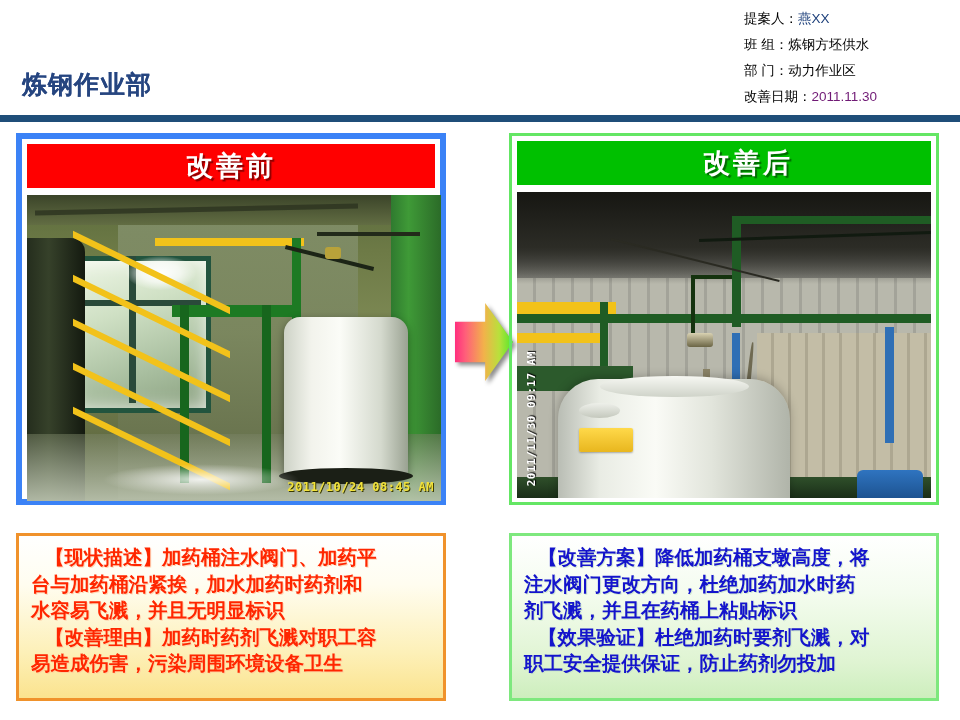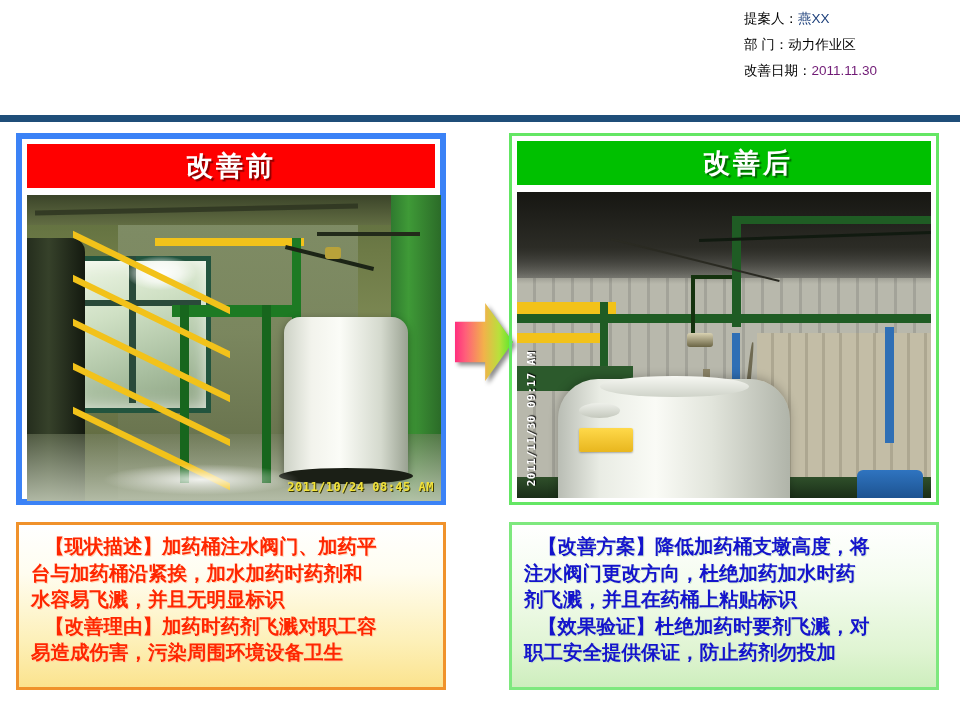--- a/index.html
+++ b/index.html
@@ -165,41 +165,45 @@
   
   .arrow{position:absolute;left:455px;top:303px;width:58px;height:78px;
      filter:drop-shadow(3px 3px 2px rgba(0,0,0,.45));}
   .arrow .shape{
     width:100%;height:100%;
     background:linear-gradient(90deg,#ff2e7e 0%,#ff5f7a 18%,#f2b24a 50%,#b9e03c 76%,#4ee82a 100%);
     clip-path:polygon(0% 24%,52% 24%,52% 0%,100% 50%,52% 100%,52% 76%,0% 76%);
   }
 
   
-  .tbox{position:absolute;top:522px;width:430px;height:168px;box-sizing:border-box;
+  .tbox{position:absolute;top:533px;width:430px;height:168px;box-sizing:border-box;
      padding:8px 10px 8px 12px;}
   .tbox.left{left:16px;border:3px solid #f0922b;
      background:linear-gradient(180deg,#ffffff 0%,#fffdf0 30%,#fdf0b8 72%,#fbe38e 100%);}
   .tbox.right{left:509px;border:3px solid #7ee87e;
      background:linear-gradient(180deg,#ffffff 0%,#f4fcef 35%,#dff4d2 78%,#cdeebd 100%);}
   .tline{font-size:19.5px;font-weight:bold;line-height:26.5px;letter-spacing:0px;}
   .tbox.left .tline{color:#ff2600;text-shadow:1px 1px 0 rgba(255,200,160,.7);}
   .tbox.right .tline{color:#1414cc;text-shadow:1px 1px 0 rgba(200,230,200,.7);}
   .tline.ind{text-indent:14px;}
 </style>
 </head>
 <body>
 
 <div class="slide">
 
   <div class="hdr">
+    <div class="dept">炼钢作业部</div>
 
     <div class="metabox">
       <div class="metarow">
         <span>提案人：</span><span class="mval">燕XX</span>
+      </div>
+      <div class="metarow">
+        <span>班 组：</span><span>炼钢方坯供水</span>
       </div>
       <div class="metarow">
         <span>部 门：</span><span>动力作业区</span>
       </div>
       <div class="metarow">
         <span>改善日期：</span><span class="mvalorange">2011.11.30</span>
       </div>
     </div>
 
     <div class="bluebar"></div>

